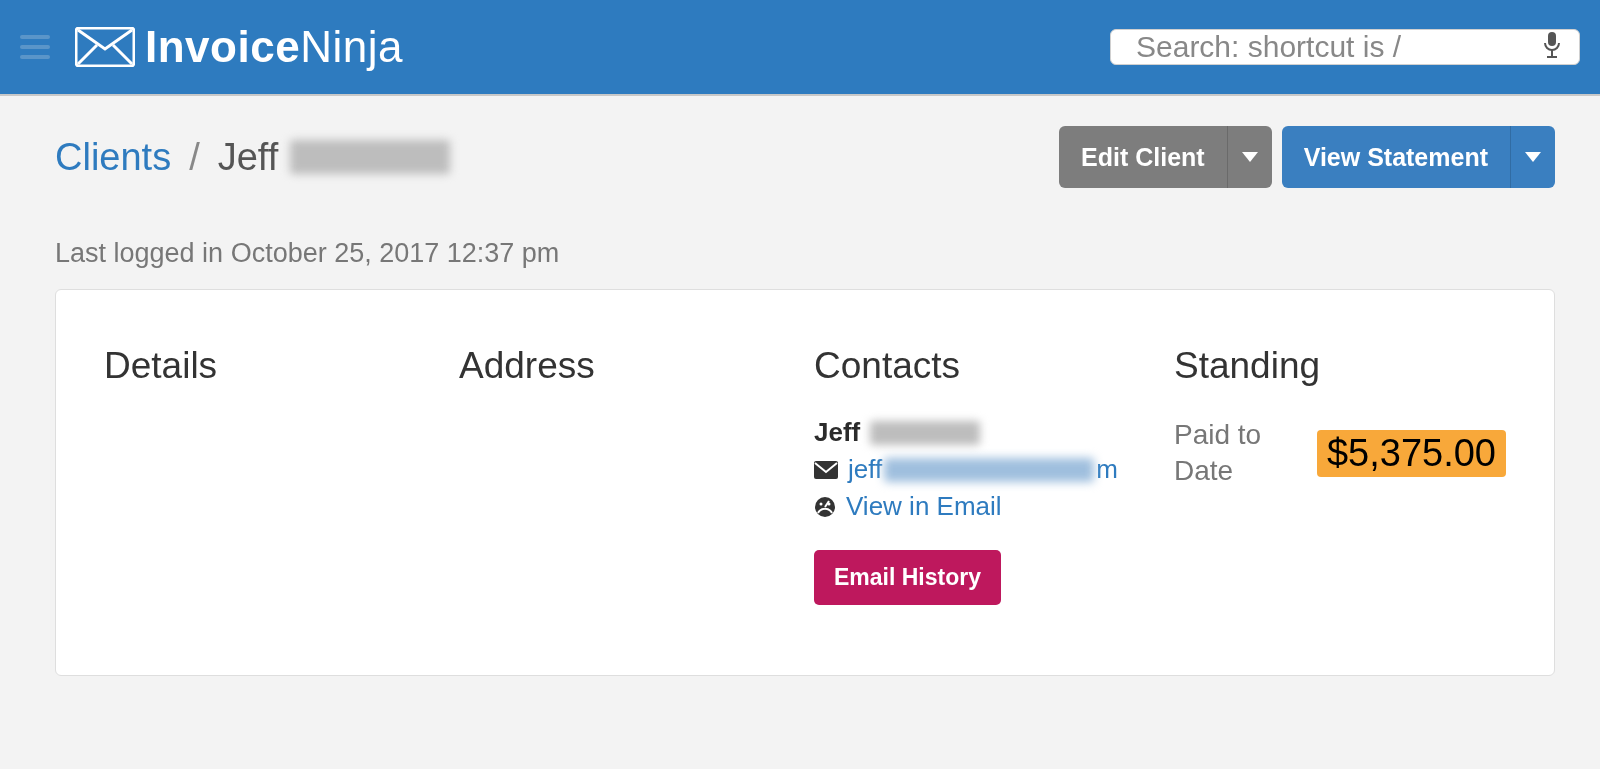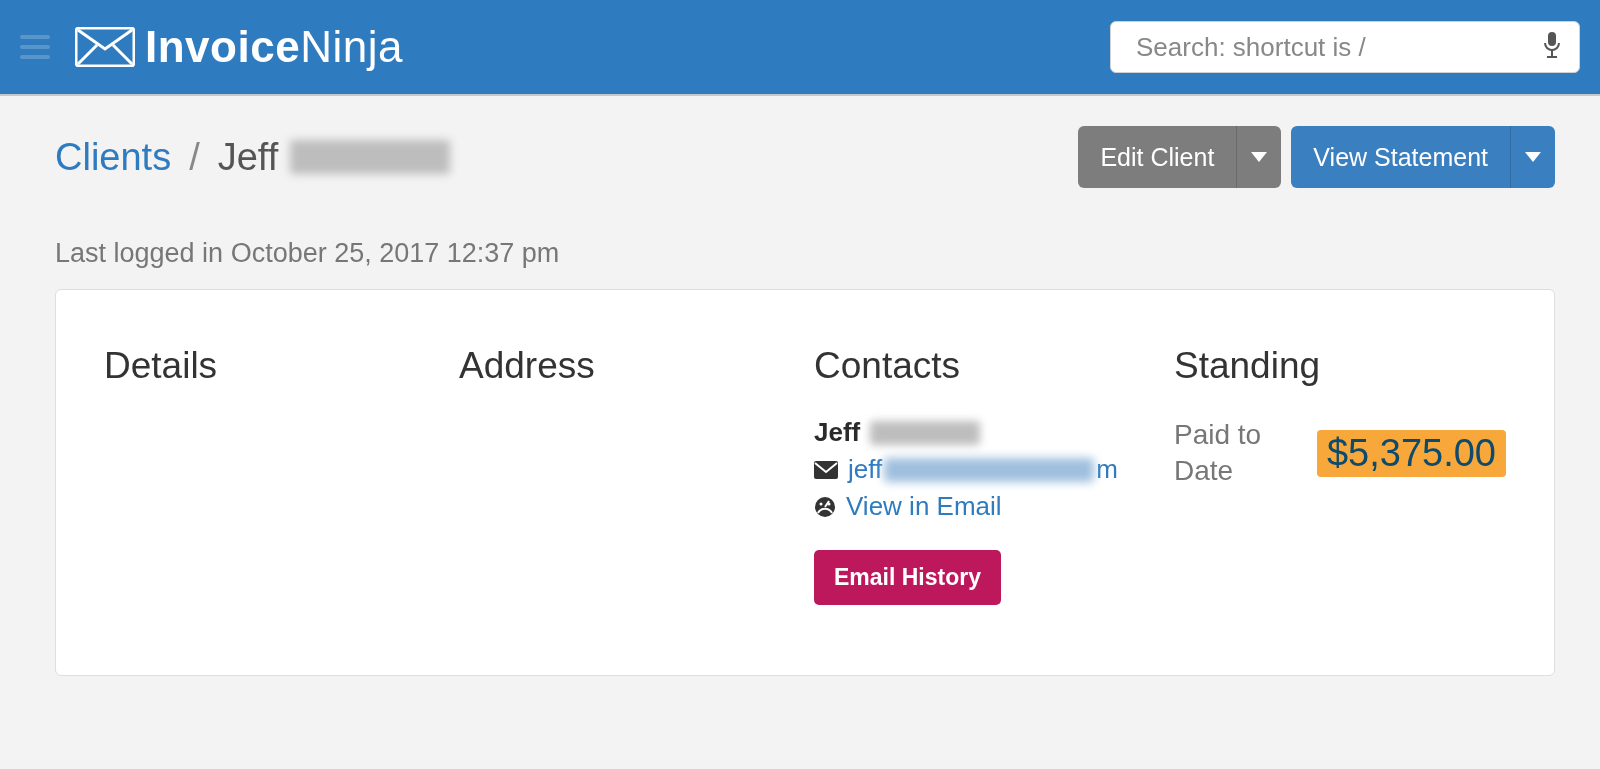--- a/index.html
+++ b/index.html
@@ -7,33 +7,33 @@
   
   .topbar { background: #2e7bbf; height: 96px; display: flex; align-items: center; padding: 0 20px; border-bottom: 2px solid #c8c8c8; }
   .hamburger { width: 30px; height: 24px; display: flex; flex-direction: column; justify-content: space-between; margin-right: 25px; cursor: pointer; }
   .hamburger span { display: block; height: 4px; background: #5a95c9; border-radius: 2px; }
   .logo { display: flex; align-items: center; color: #fff; }
   .logo svg { margin-right: 10px; }
   .logo-text { font-size: 44px; letter-spacing: 0.5px; }
   .logo-text b { font-weight: 700; }
   .logo-text .thin { font-weight: 300; }
   .search-wrap { margin-left: auto; position: relative; }
-  .search-input { width: 470px; height: 52px; border-radius: 6px; border: 1px solid #d0d0d0; background: #fff; font-size: 26px; padding: 0 38px 0 25px; color: #555; }
+  .search-input { width: 470px; height: 36px; border-radius: 6px; border: 1px solid #d0d0d0; background: #fff; font-size: 30px; padding: 0 38px 0 25px; color: #555; }
   .search-input::placeholder { color: #888; }
   .mic-icon { position: absolute; right: 18px; top: 50%; transform: translateY(-50%); color: #5a5a5a; }
   
   .content { padding: 30px 45px 20px 55px; }
   .headrow { display: flex; align-items: center; margin-bottom: 50px; }
   .breadcrumb { font-size: 38px; display: flex; align-items: center; }
   .breadcrumb a { color: #2e7bbf; text-decoration: none; font-weight: 400; }
   .breadcrumb .sep { color: #888; margin: 0 18px; font-weight: 300; }
   .breadcrumb .current { color: #555; font-weight: 400; display: flex; align-items: center; }
   .blur-box { display: inline-block; background: #bdbdbd; border-radius: 3px; filter: blur(4px); }
   .actions { margin-left: auto; display: flex; gap: 10px; }
-  .btn { display: flex; align-items: center; height: 62px; border-radius: 6px; color: #fff; font-size: 25px; font-weight: 400; cursor: pointer; border: none; overflow: hidden; }
+  .btn { display: flex; align-items: center; height: 62px; border-radius: 6px; color: #fff; font-size: 25px; font-weight: 700; cursor: pointer; border: none; overflow: hidden; }
   .btn .main { padding: 0 22px; display: flex; align-items: center; height: 100%; }
   .btn .caret { width: 45px; height: 100%; display: flex; align-items: center; justify-content: center; border-left: 1px solid rgba(0,0,0,0.15); }
   .btn-gray { background: #7d7d7d; }
   .btn-blue { background: #3a7fc0; }
   .caret svg polygon { fill: #fff; }
   .lastlogin { font-size: 27px; color: #777; margin-bottom: 20px; }
   
   .panel { background: #fff; border: 1px solid #dedede; border-radius: 6px; padding: 55px 48px 70px 48px; }
   .cols { display: flex; }
   .col { flex: 1; }
@@ -43,21 +43,21 @@
   .col.standing { flex: 1; }
   .col h2 { font-size: 37px; font-weight: 400; color: #333; margin-bottom: 30px; }
   .contact-name { font-size: 26px; font-weight: 700; color: #2b2b2b; margin-bottom: 6px; display: flex; align-items: center; }
   .contact-row { font-size: 26px; color: #2e7bbf; display: flex; align-items: center; margin-bottom: 6px; }
   .contact-row .icon { color: #333; margin-right: 10px; display: inline-flex; }
   .contact-row a { color: #2e7bbf; text-decoration: none; }
   .email-history-btn { margin-top: 22px; background: #be185d; color: #fff; border: none; border-radius: 5px; padding: 14px 20px; font-size: 23px; font-weight: 700; cursor: pointer; }
   .standrow { display: flex; align-items: center; margin-bottom: 32px; }
   .standrow .label { font-size: 28px; color: #777; width: 130px; line-height: 1.3; }
   .standrow .value { margin-left: auto; font-size: 38px; color: #333; }
-  .highlight-amount { background: #f8a83a; color: #0c4a6e; border-radius: 4px; padding: 2px 10px; font-size: 38px; font-weight: 400; display: inline-block; position: relative; }
+  .highlight-amount { background: #f8a83a; color: #000000; border-radius: 4px; padding: 2px 10px; font-size: 38px; font-weight: 400; display: inline-block; position: relative; }
   .highlight-amount::before { content:""; position:absolute; left:-6px; top:4px; bottom:4px; width:12px; background:#f8a83a; border-radius:6px 0 0 6px; z-index:-1;}
 </style>
 </head>
 <body>
 
 <div class="topbar">
   <div class="hamburger">
     <span></span>
       <span></span>
       <span></span>

